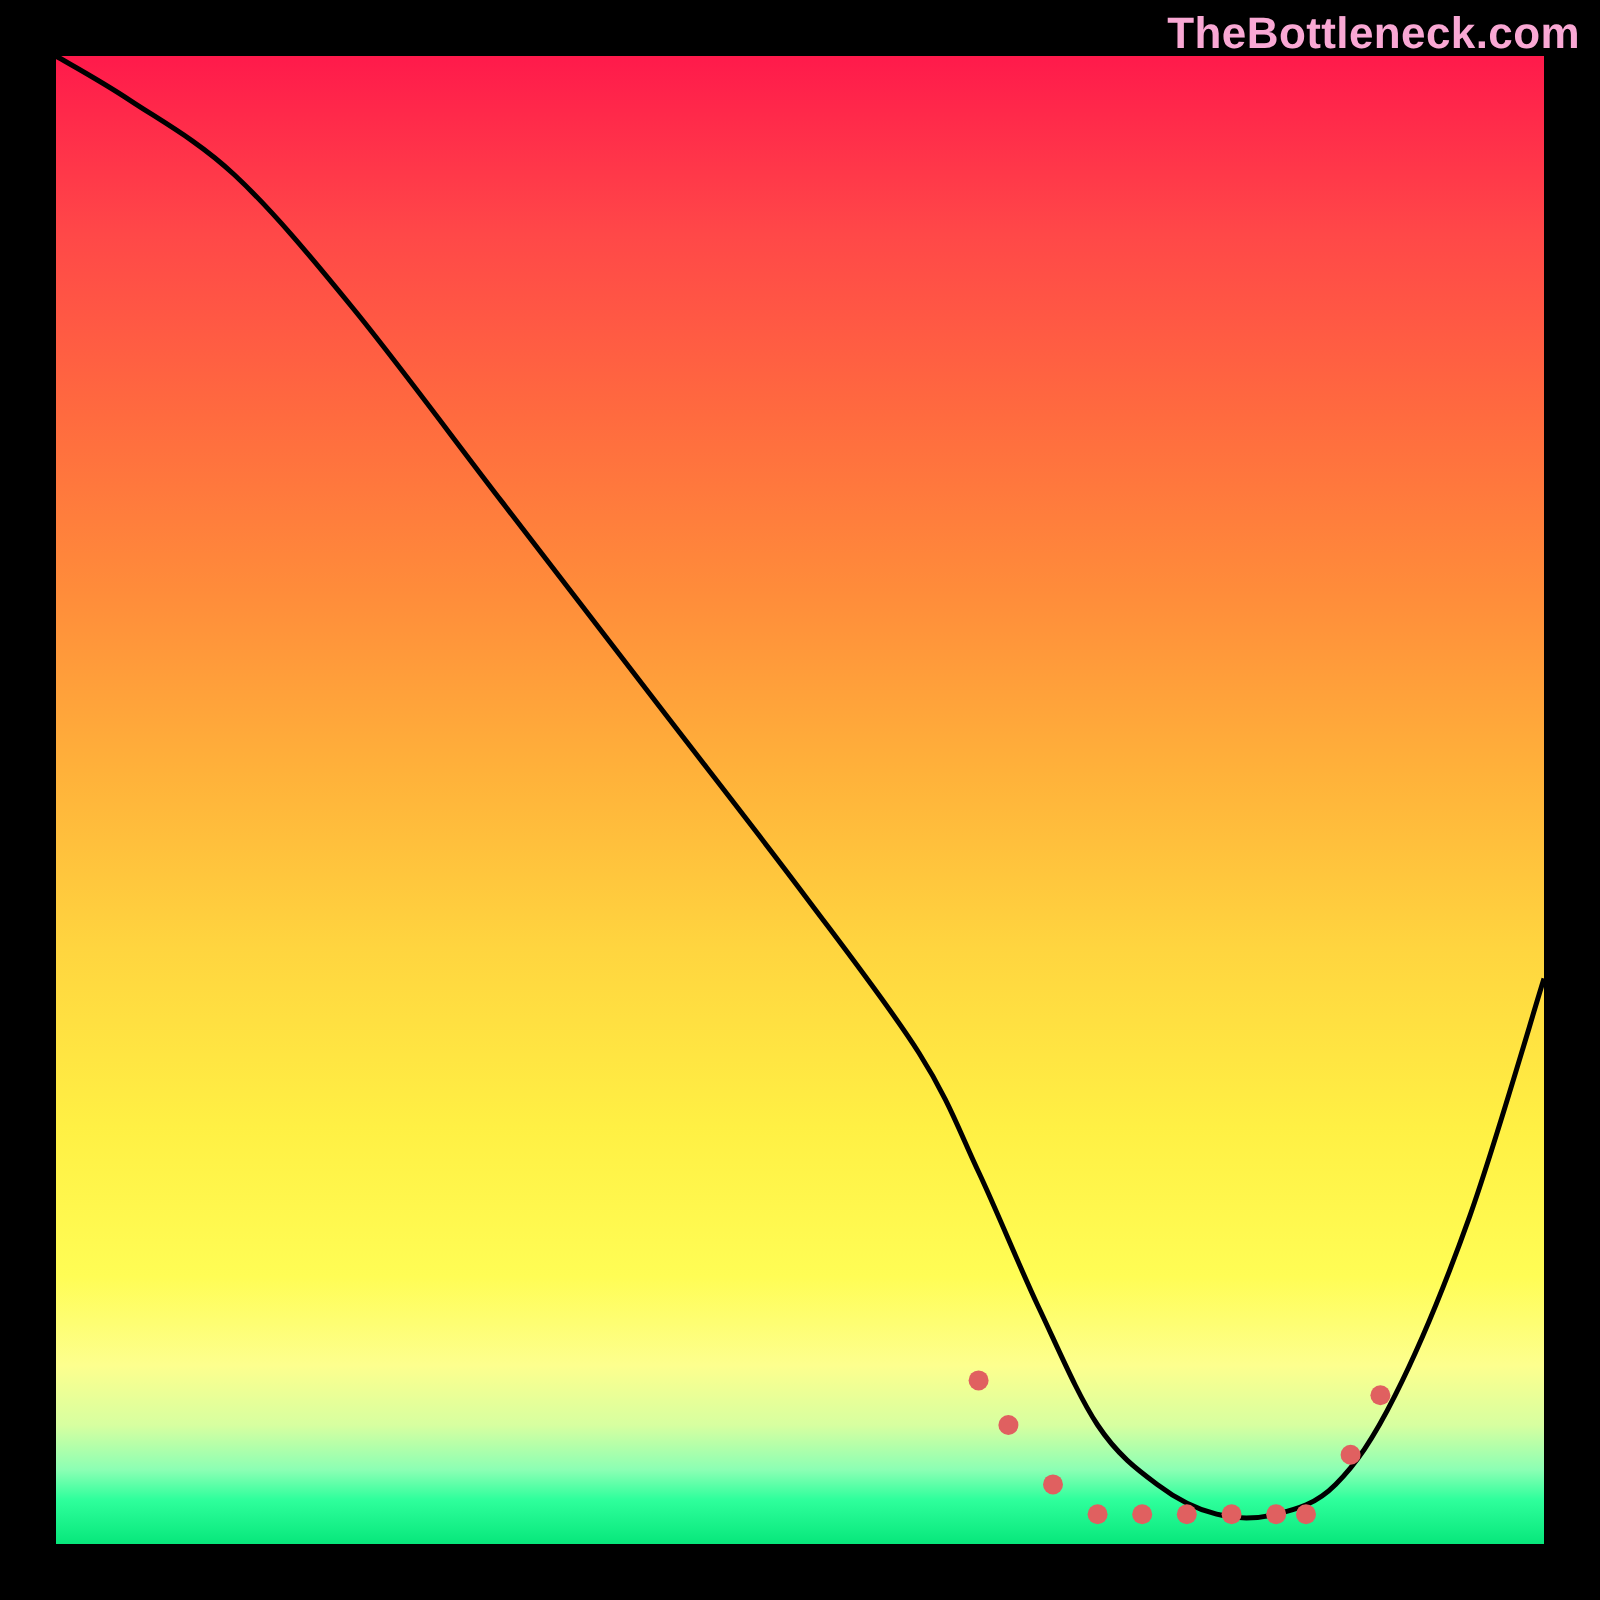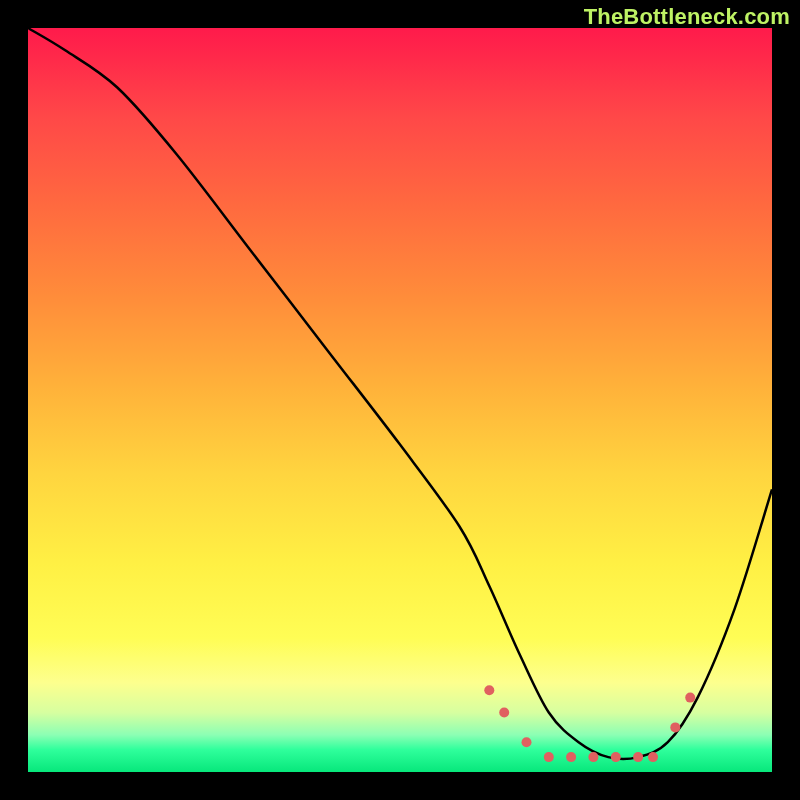--- a/index.html
+++ b/index.html
@@ -13,21 +13,21 @@
   .stage {
     position: relative;
     width: 800px;
     height: 800px;
     background: #000;
   }
   .watermark {
     position: absolute;
     top: 4px;
     right: 10px;
-    color: #bef264;
+    color: #f9a8d4;
     font-size: 22px;
     font-weight: 600;
     letter-spacing: 0.2px;
     z-index: 5;
   }
   .plot {
     position: absolute;
     left: 28px;
     top: 28px;
     width: 744px;

